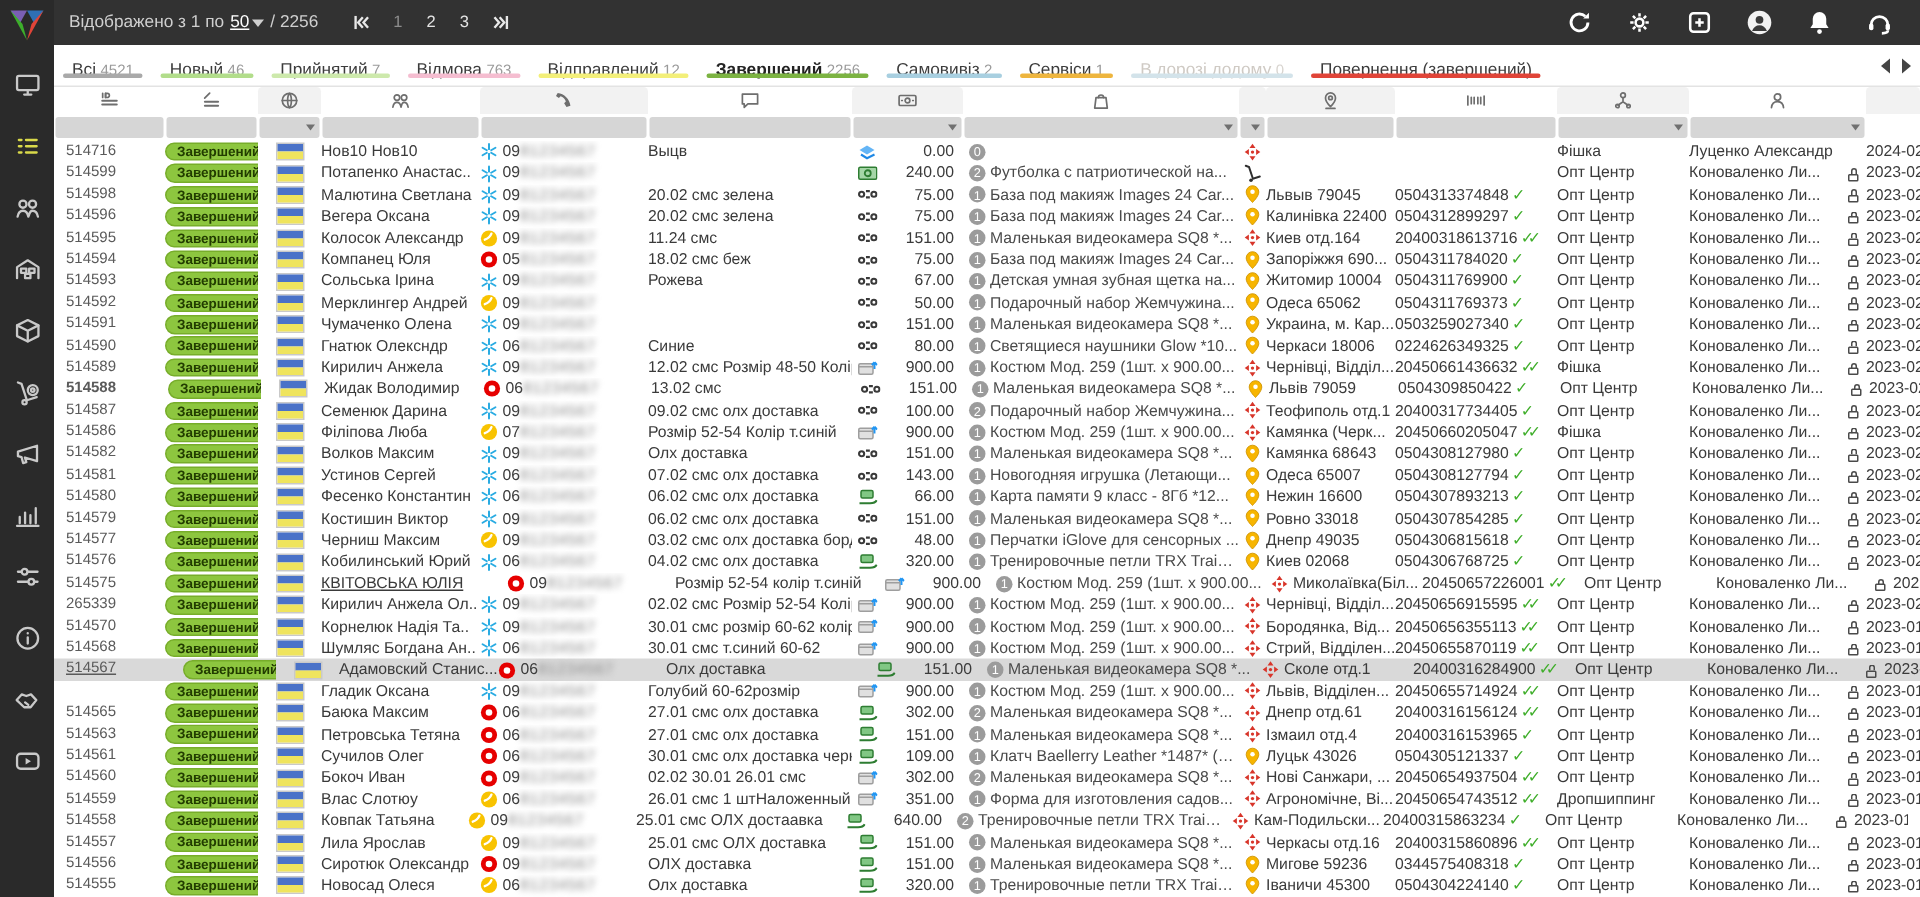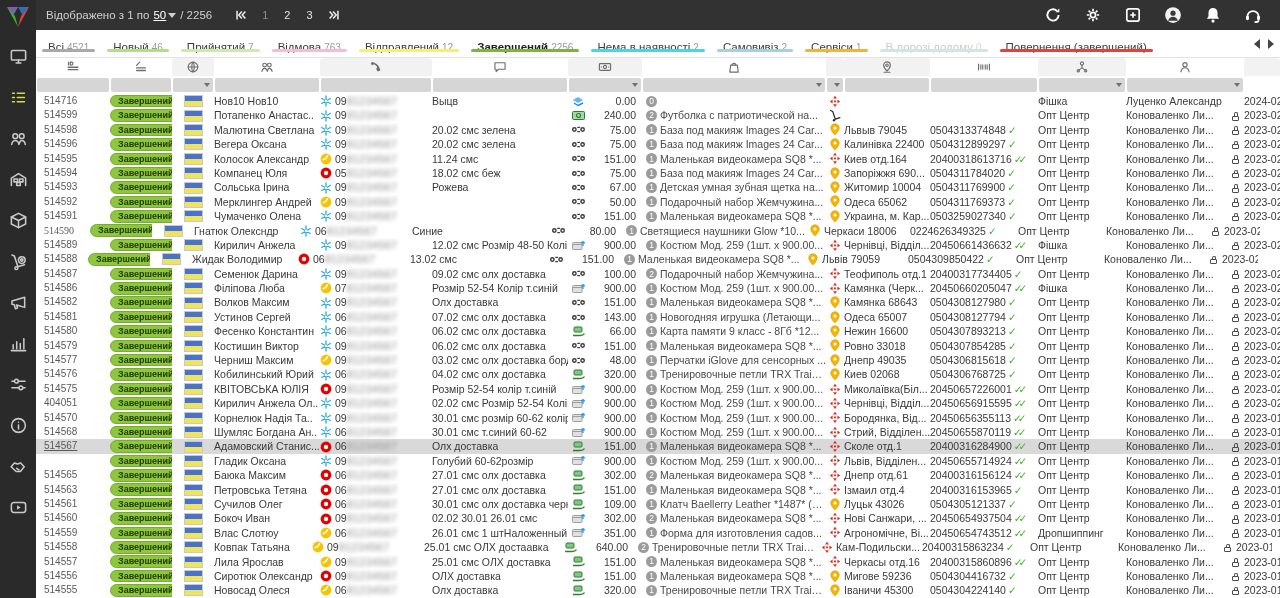--- a/index.html
+++ b/index.html
@@ -249,21 +249,20 @@
   </header>
 
   <div class="tabsbar">
     <div class="tabs-scroll" id="tab-bar">
         <div class="tab"><span class="tab-label">Всі</span><span class="tab-count">4521</span><span class="tab-underline" style="background: rgb(169, 169, 169);"></span></div>
         <div class="tab"><span class="tab-label">Новый</span><span class="tab-count">46</span><span class="tab-underline" style="background: rgb(178, 221, 139);"></span></div>
         <div class="tab"><span class="tab-label">Прийнятий</span><span class="tab-count">7</span><span class="tab-underline" style="background: rgb(205, 233, 172);"></span></div>
         <div class="tab"><span class="tab-label">Відмова</span><span class="tab-count">763</span><span class="tab-underline" style="background: rgb(245, 189, 208);"></span></div>
         <div class="tab"><span class="tab-label">Відправлений</span><span class="tab-count">12</span><span class="tab-underline" style="background: rgb(243, 239, 121);"></span></div>
         <div class="tab active"><span class="tab-label">Завершений</span><span class="tab-count">2256</span><span class="tab-underline" style="background: rgb(124, 179, 66);"></span></div>
-        <div class="tab"><span class="tab-label">Нема в наявності</span><span class="tab-count">2</span><span class="tab-underline" style="background: rgb(73, 214, 226);"></span></div>
         <div class="tab"><span class="tab-label">Самовивіз</span><span class="tab-count">2</span><span class="tab-underline" style="background: rgb(168, 207, 224);"></span></div>
         <div class="tab"><span class="tab-label">Сервіси</span><span class="tab-count">1</span><span class="tab-underline" style="background: rgb(238, 181, 62);"></span></div>
         <div class="tab disabled"><span class="tab-label">В дорозі додому</span><span class="tab-count">0</span><span class="tab-underline" style="background: rgb(211, 227, 234);"></span></div>
         <div class="tab"><span class="tab-label">Повернення (завершений)</span><span class="tab-underline" style="background: rgb(224, 68, 56);"></span></div>
       </div>
     <div class="tabs-arrows">
       <span class="t-arrow left"></span>
       <span class="t-arrow right"></span>
     </div>
   </div>
@@ -882,21 +881,21 @@
         <div class="cell" style="width: 118px;">
           <div class="ell">Коноваленко Ли...</div>
           <div class="lockw">
             <span class="lock-sh"></span>
             <span class="lock-body"></span>
           </div>
         </div>
         <div class="cell" style="width: 36px;">2023-02</div>
       </div>
       <div class="row">
-        <div class="cell c-id" style="width: 54px; font-family: Liberation Serif, serif;">514590</div>
+        <div class="cell c-id" style="width: 74px;">514590</div>
         <div class="cell" style="width: 62px;">
           <div class="pill">Завершений</div>
         </div>
         <div class="cell" style="width: 42px;">
           <div class="flagbox">
             <i class="flag-b"></i>
             <i class="flag-y"></i>
           </div>
         </div>
         <div class="cell ell" style="width: 106px;">Гнатюк Олексндр</div>
@@ -995,21 +994,21 @@
         <div class="cell" style="width: 118px;">
           <div class="ell">Коноваленко Ли...</div>
           <div class="lockw">
             <span class="lock-sh"></span>
             <span class="lock-body"></span>
           </div>
         </div>
         <div class="cell" style="width: 36px;">2023-02</div>
       </div>
       <div class="row">
-        <div class="cell c-id" style="width: 52px;">514588</div>
+        <div class="cell c-id" style="width: 76px; font-weight: bold;">514588</div>
         <div class="cell" style="width: 62px;">
           <div class="pill">Завершений</div>
         </div>
         <div class="cell" style="width: 42px;">
           <div class="flagbox">
             <i class="flag-b"></i>
             <i class="flag-y"></i>
           </div>
         </div>
         <div class="cell ell" style="width: 106px;">Жидак Володимир</div>
@@ -1499,21 +1498,21 @@
         <div class="cell c-id" style="width: 74px;">514575</div>
         <div class="cell" style="width: 62px;">
           <div class="pill">Завершений</div>
         </div>
         <div class="cell" style="width: 42px;">
           <div class="flagbox">
             <i class="flag-b"></i>
             <i class="flag-y"></i>
           </div>
         </div>
-        <div class="cell ell" style="width: 106px;">КВІТОВСЬКА ЮЛІЯ</div>
+        <div class="cell ell" style="width: 124px; text-decoration: underline;">КВІТОВСЬКА ЮЛІЯ</div>
         <div class="cell" style="width: 112px;">
           <div class="opw"><svg viewBox="0 0 12 12">
               <circle cx="6" cy="6" r="5.4" fill="#e60000"></circle>
               <circle cx="6" cy="6" r="2.2" fill="#fff"></circle>
             </svg></div>
           <div>09</div>
           <div class="ph-blur">81234567</div>
         </div>
         <div class="cell ell" style="width: 136px;">Розмір 52-54 колір т.синій</div>
         <div class="cell c-sum" style="width: 74px;">
@@ -1548,21 +1547,21 @@
         <div class="cell" style="width: 118px;">
           <div class="ell">Коноваленко Ли...</div>
           <div class="lockw">
             <span class="lock-sh"></span>
             <span class="lock-body"></span>
           </div>
         </div>
         <div class="cell" style="width: 36px;">2023-02</div>
       </div>
       <div class="row">
-        <div class="cell c-id" style="width: 74px;">404051</div>
+        <div class="cell c-id" style="width: 74px;">265339</div>
         <div class="cell" style="width: 62px;">
           <div class="pill">Завершений</div>
         </div>
         <div class="cell" style="width: 42px;">
           <div class="flagbox">
             <i class="flag-b"></i>
             <i class="flag-y"></i>
           </div>
         </div>
         <div class="cell ell" style="width: 106px;">Кирилич Анжела Ол..</div>
@@ -1725,21 +1724,21 @@
         <div class="cell" style="width: 118px;">
           <div class="ell">Коноваленко Ли...</div>
           <div class="lockw">
             <span class="lock-sh"></span>
             <span class="lock-body"></span>
           </div>
         </div>
         <div class="cell" style="width: 36px;">2023-01</div>
       </div>
       <div class="row hl">
-        <div class="cell c-id" style="width: 74px; text-decoration: underline;">514567</div>
+        <div class="cell c-id" style="width: 86px; text-decoration: underline;">514567</div>
         <div class="cell" style="width: 62px;">
           <div class="pill">Завершений</div>
         </div>
         <div class="cell" style="width: 42px;">
           <div class="flagbox">
             <i class="flag-b"></i>
             <i class="flag-y"></i>
           </div>
         </div>
         <div class="cell ell" style="width: 106px;">Адамовский Станис...</div>
@@ -2284,21 +2283,21 @@
           <div class="ell" style="color: rgb(74, 74, 74);">Маленькая видеокамера SQ8 *...</div>
         </div>
         <div class="cell" style="width: 18px;">
           <div class="delw"><svg viewBox="0 0 12 13">
               <path d="M6 0.8a4.2 4.2 0 0 1 4.2 4.2C10.2 8 6 12 6 12S1.8 8 1.8 5A4.2 4.2 0 0 1 6 0.8z" fill="#f7b500" stroke="#cf9400" stroke-width="0.6"></path>
               <circle cx="6" cy="4.9" r="1.5" fill="#fff"></circle>
             </svg></div>
         </div>
         <div class="cell ell" style="width: 86px;">Мигове 59236</div>
         <div class="cell" style="width: 108px;">
-          <div>0504304416732</div>
+          <div>0344575408318</div>
           <div class="chk">✓</div>
         </div>
         <div class="cell ell" style="width: 88px;">Опт Центр</div>
         <div class="cell" style="width: 118px;">
           <div class="ell">Коноваленко Ли...</div>
           <div class="lockw">
             <span class="lock-sh"></span>
             <span class="lock-body"></span>
           </div>
         </div>

